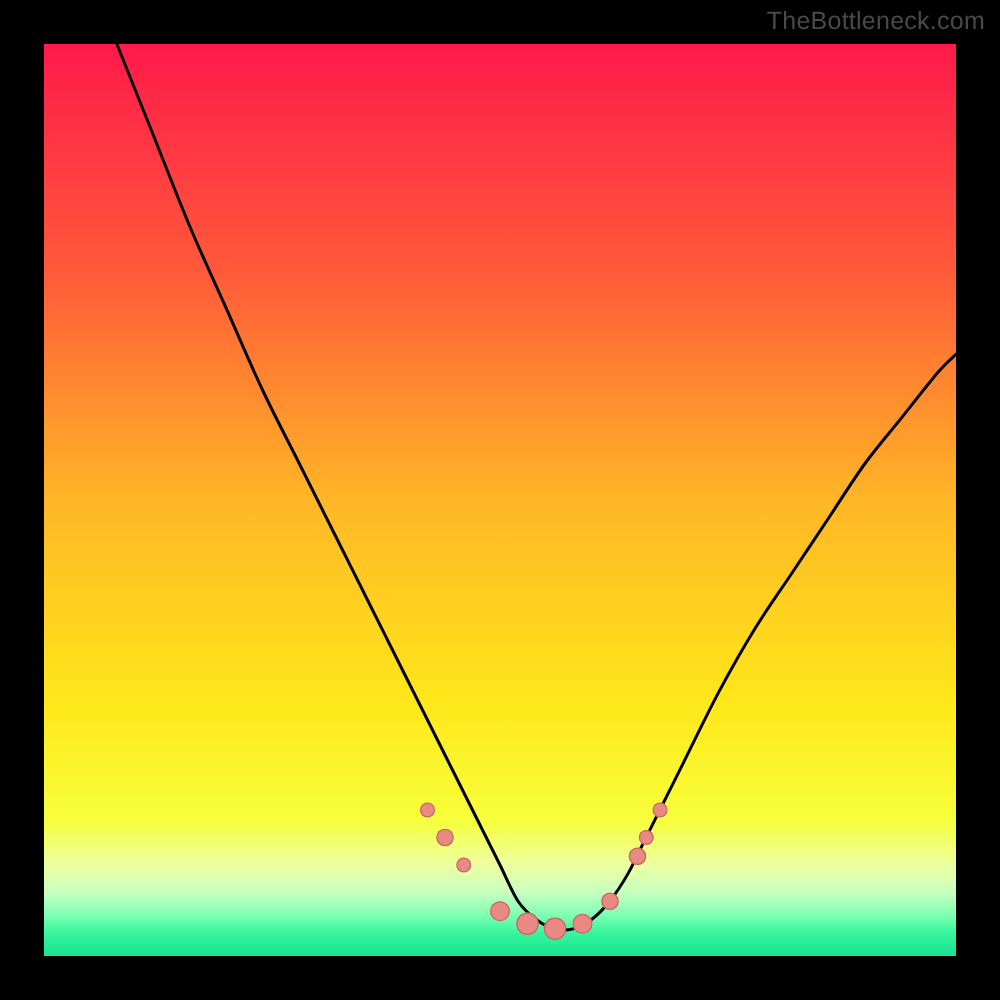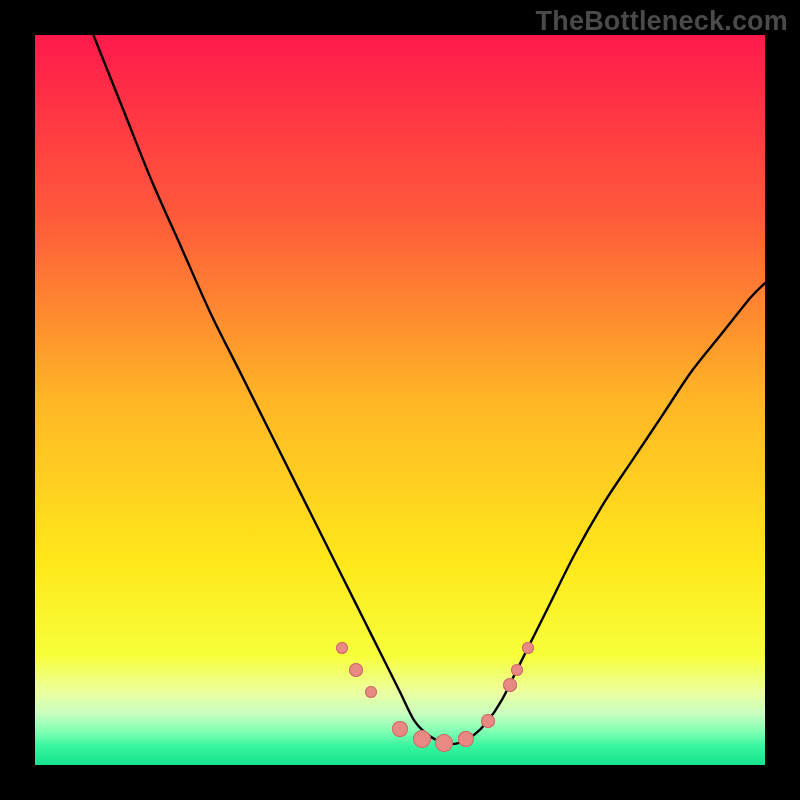--- a/index.html
+++ b/index.html
@@ -40,22 +40,22 @@
   .marker {
     position: absolute;
     border-radius: 50%;
     transform: translate(-50%, -50%);
   }
   .watermark {
     position: absolute;
     top: 6px;
     right: 12px;
     color: #4a4a4a;
-    font-size: 27px;
-    font-weight: 700;
+    font-size: 20px;
+    font-weight: 400;
     letter-spacing: 0.2px;
     user-select: none;
   }
 </style>
 </head>
 <body>
 
 <div class="frame">
 
   <div class="plot-area">

